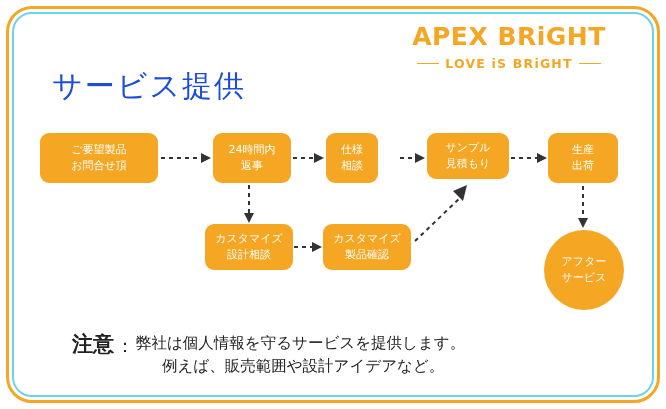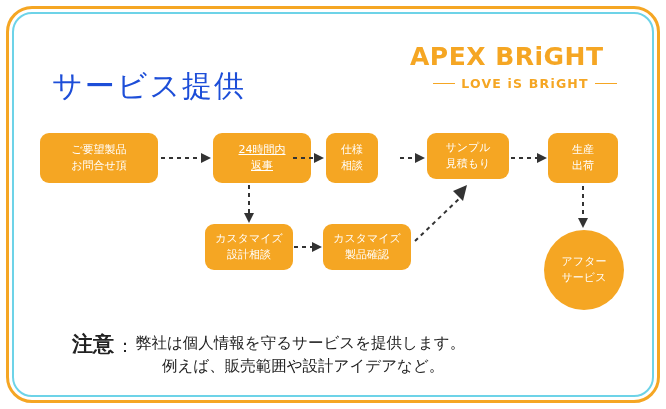--- a/index.html
+++ b/index.html
@@ -40,24 +40,24 @@
     height: 385px;
     box-sizing: border-box;
     border: 2px solid #6dd3e8;
     border-radius: 20px;
     background: #ffffff;
   }
 
   
   .logo {
     position: absolute;
-    right: 26px;
+    right: 42px;
     top: 24px;
+    text-align: center;
     width: 230px;
-    margin-top: 20px;
   }
   .logo-main {
     font-family: "DejaVu Sans", sans-serif;
     font-weight: bold;
     font-size: 25px;
     letter-spacing: 0.5px;
     color: #f5a623;
     line-height: 1;
     white-space: nowrap;
   }
@@ -172,21 +172,21 @@
     </div>
   </div>
 
   <div class="page-title">サービス提供</div>
 
   <div class="node" style="left:40px; top:133px; width:118px; height:50px;">
     <span class="ln">ご要望製品</span>
     <span class="ln">お問合せ頂</span>
   </div>
 
-  <div class="node" style="left:213px; top:133px; width:98px; height:50px;text-decoration:underline;">
+  <div class="node" style="left:213px; top:133px; width:78px; height:50px;">
     <span class="ln">24時間内</span>
     <span class="ln">返事</span>
   </div>
 
   <div class="node" style="left:326px; top:133px; width:52px; height:50px;">
     <span class="ln">仕様</span>
     <span class="ln">相談</span>
   </div>
 
   <div class="node" style="left:427px; top:133px; width:82px; height:46px;">

